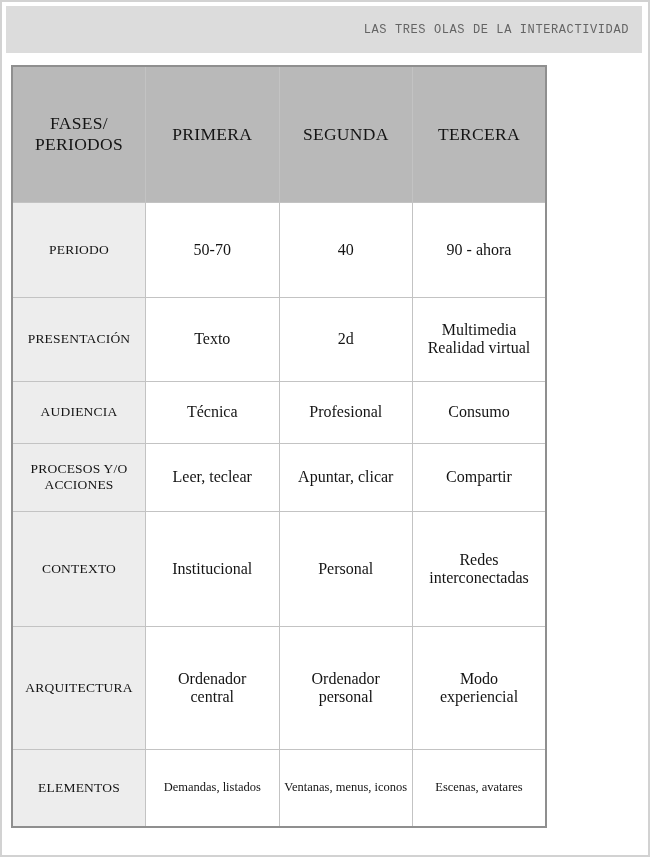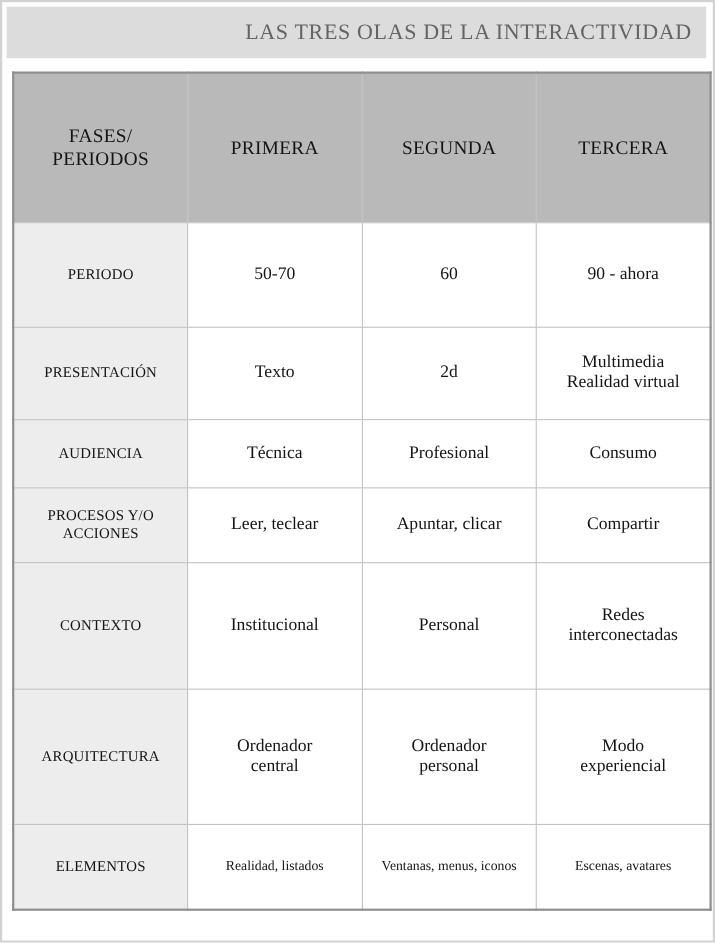--- a/index.html
+++ b/index.html
@@ -21,29 +21,30 @@
     box-sizing: border-box;
     margin: 4px 6px 0 4px;
     height: 47px;
     background: #dcdcdc;
     display: flex;
     align-items: center;
     justify-content: flex-end;
     padding-right: 13px;
   }
   .title-text {
-    font-size: 20px;
+    font-size: 12px;
     color: #646464;
     letter-spacing: 0.6px;
     white-space: nowrap;
+    font-family: Liberation Mono, monospace;
   }
   table.waves-table {
     border-collapse: collapse;
     table-layout: fixed;
-    width: 636px;
+    width: 536px;
     margin: 12px 0 0 9px;
     border: 2px solid #8f8f8f;
   }
   .waves-table col { width: 25%; }
   .waves-table th,
   .waves-table td {
     border: 1px solid #c3c3c3;
     text-align: center;
     vertical-align: middle;
     white-space: pre-line;
@@ -94,21 +95,21 @@
 PERIODOS</th>
         <th class="hcell">PRIMERA</th>
         <th class="hcell">SEGUNDA</th>
         <th class="hcell">TERCERA</th>
       </tr>
     </thead>
     <tbody>
       <tr class="r0">
         <td class="lcell">PERIODO</td>
         <td class="dcell">50-70</td>
-        <td class="dcell">60</td>
+        <td class="dcell">40</td>
         <td class="dcell">90  - ahora</td>
       </tr>
       <tr class="r1">
         <td class="lcell">PRESENTACIÓN</td>
         <td class="dcell">Texto</td>
         <td class="dcell">2d</td>
         <td class="dcell">Multimedia
 Realidad virtual</td>
       </tr>
       <tr class="r2">
@@ -135,20 +136,20 @@
         <td class="lcell">ARQUITECTURA</td>
         <td class="dcell">Ordenador
 central</td>
         <td class="dcell">Ordenador
 personal</td>
         <td class="dcell">Modo
 experiencial</td>
       </tr>
       <tr class="r6">
         <td class="lcell">ELEMENTOS</td>
-        <td class="dcell">Realidad, listados</td>
+        <td class="dcell">Demandas, listados</td>
         <td class="dcell">Ventanas, menus, iconos</td>
         <td class="dcell">Escenas, avatares</td>
       </tr>
     </tbody>
   </table>
 
 </div>
 
 </body></html>

